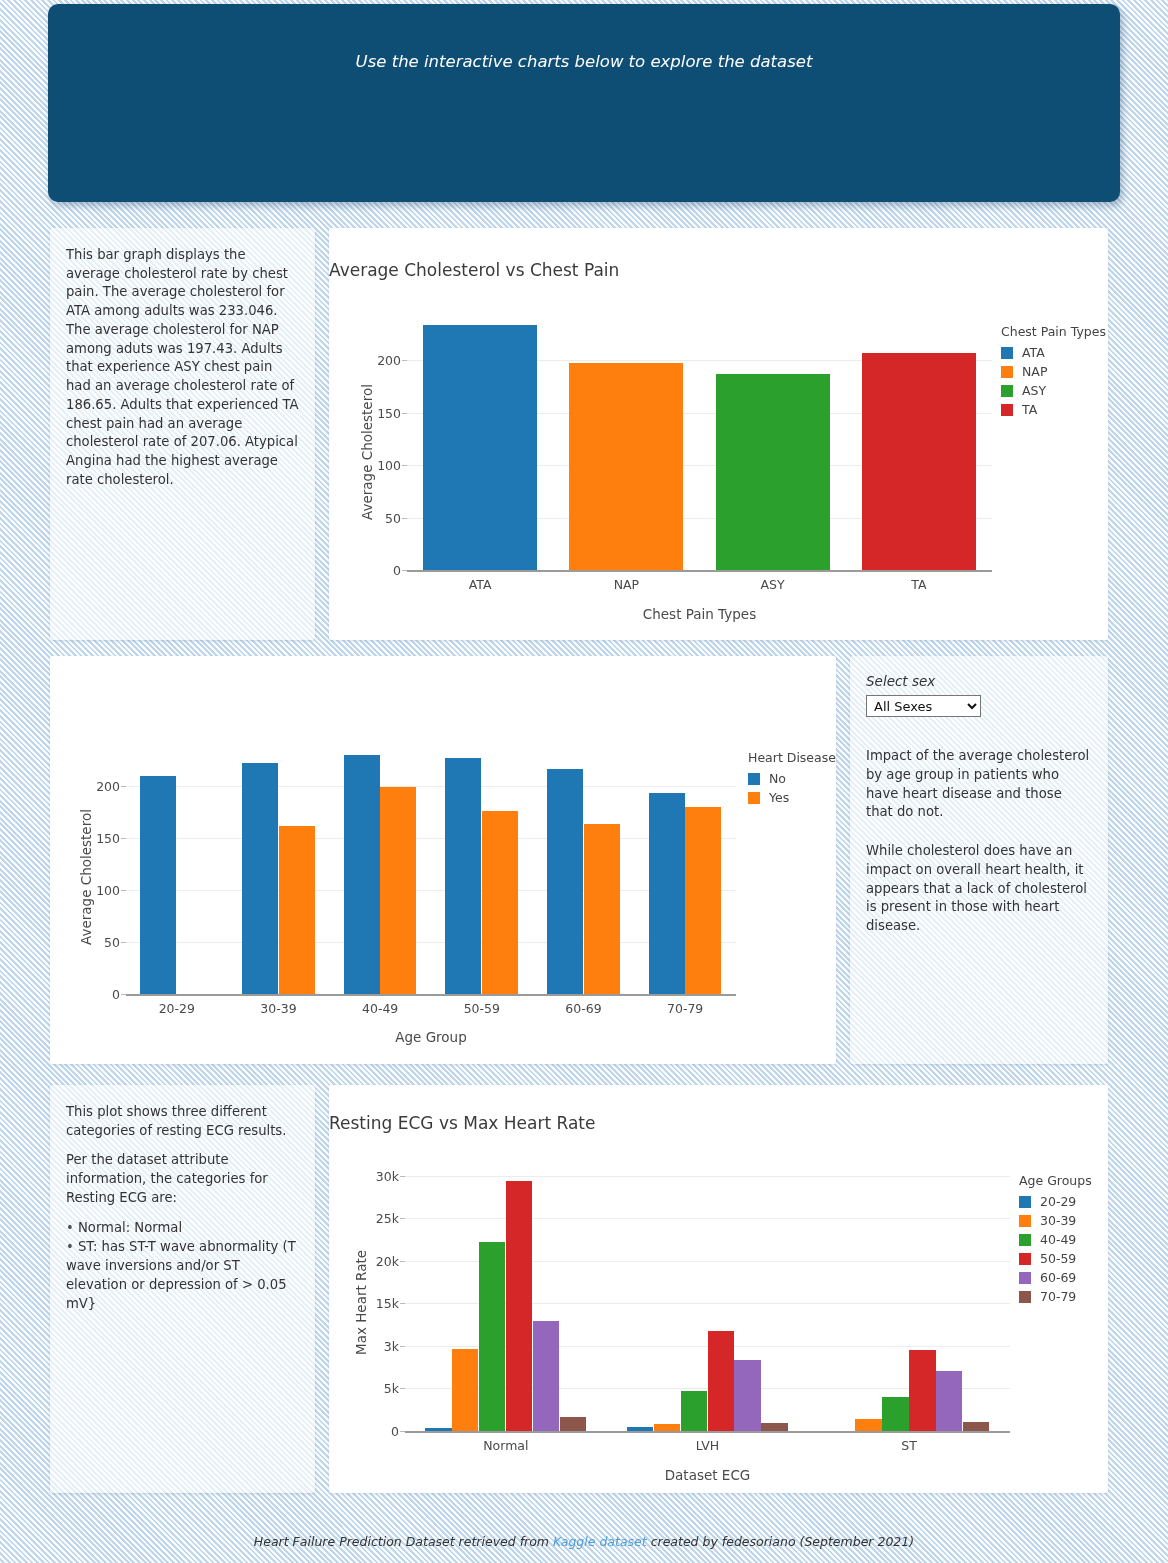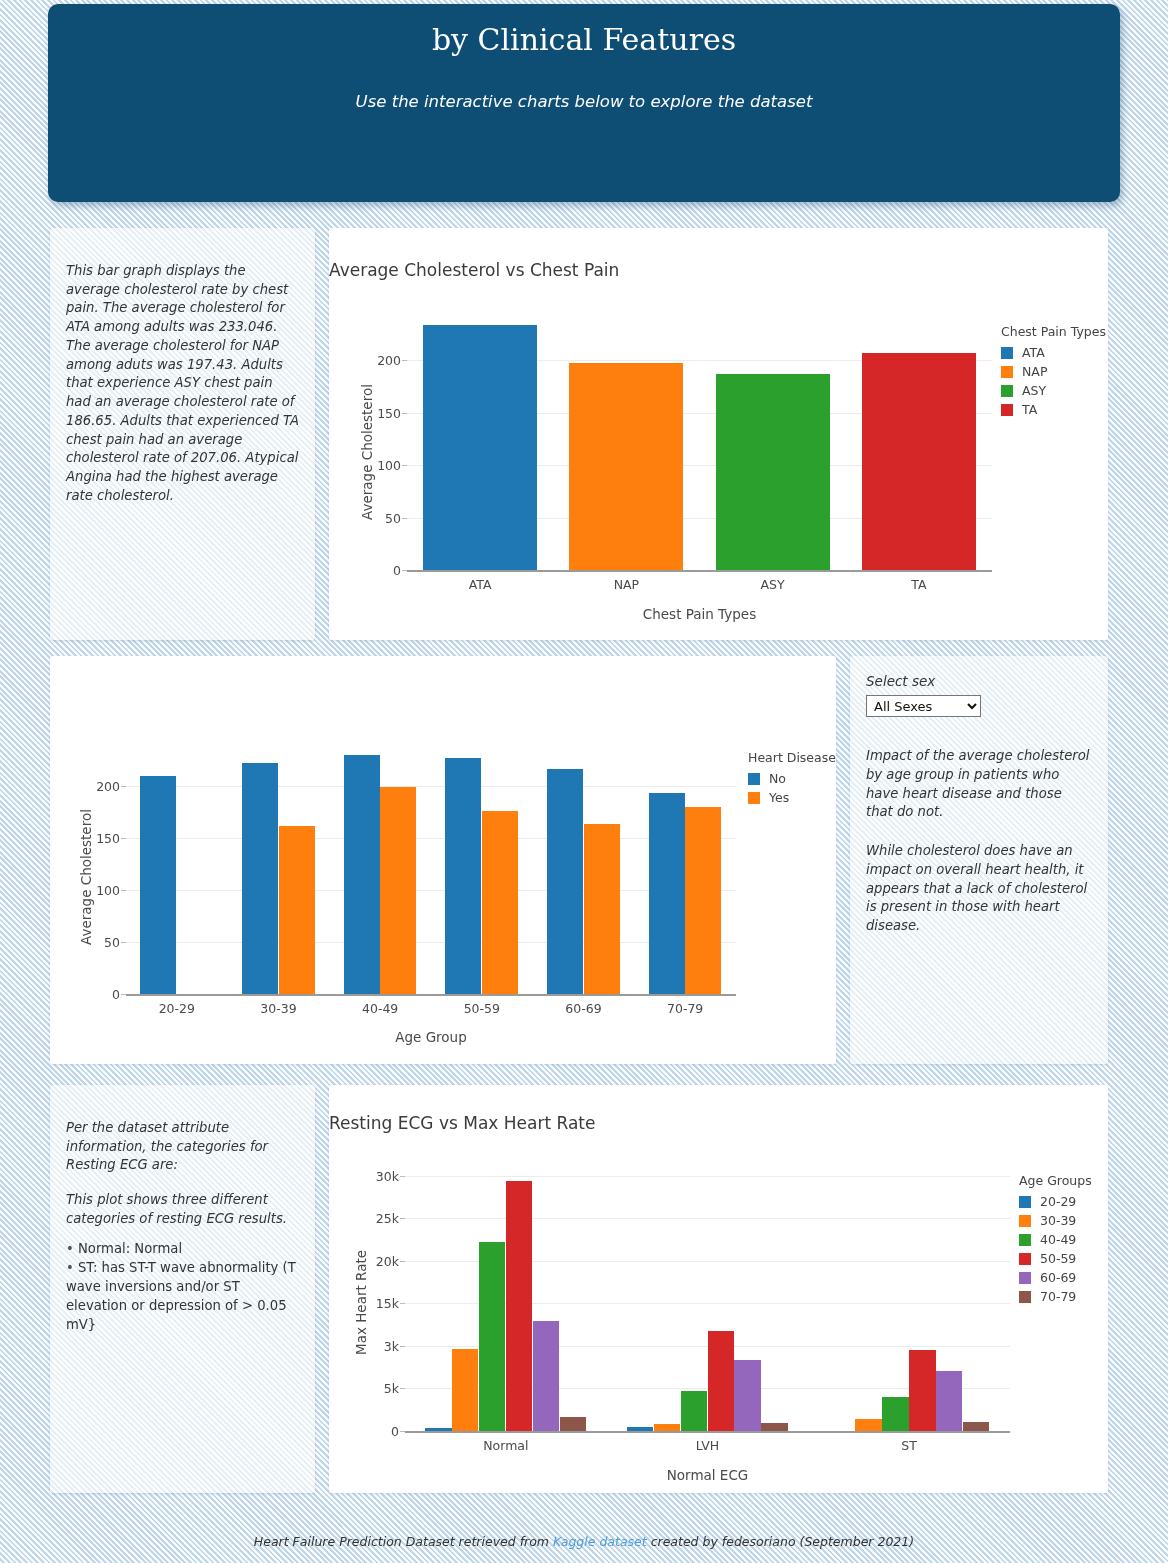--- a/index.html
+++ b/index.html
@@ -52,21 +52,21 @@
   .textcard {
     position:absolute;
     background:rgba(255,255,255,0.62);
     border-radius:3px;
     box-shadow:0 1px 3px rgba(70,110,150,0.22);
     padding:18px 16px 16px 16px;
     font-size:13.2px;
     line-height:1.42;
     color:#333;
   }
-  .textcard p { margin:16px 0 11px 0;font-style:italic; }
+  .textcard p { margin:0 0 11px 0; }
   .textcard p:last-child { margin-bottom:0; }
   .textcard ul { margin:0; padding:0; list-style:none; }
   .textcard li { margin:0 0 1px 0; text-indent:0; }
   .bullet { color:#555; }
 
   .chartcard {
     position:absolute;
     background:#ffffff;
     border-radius:2px;
     box-shadow:0 1px 3px rgba(70,110,150,0.18);
@@ -122,21 +122,20 @@
   .footer {
     position:absolute; left:0; bottom:14px; width:100%;
     text-align:center; font-size:12.5px; font-style:italic; color:#333;
   }
   .footer a { color:#4f9fd8; text-decoration:none; }
 </style>
 </head>
 <body>
 
 <div class="header">
-  <div class="subtitle">by Clinical Features</div>
   <div class="tagline">Use the interactive charts below to explore the dataset</div>
 </div>
 
 <div class="textcard" style="left:50px; top:228px; width:265px; height:412px;">
   <p>This bar graph displays the average cholesterol rate by chest pain. The average cholesterol for ATA among adults was 233.046. The average cholesterol for NAP among aduts was 197.43. Adults that experience ASY chest pain had an average cholesterol rate of 186.65. Adults that experienced TA chest pain had an average cholesterol rate of 207.06. Atypical Angina had the highest average rate cholesterol.</p>
 </div>
 
 <div class="chartcard" id="card1" style="left:329px; top:228px; width:779px; height:412px;">
     <div class="ctitle" style="position: absolute; left: 0px; top: 32px; width: 100%;">Average Cholesterol vs Chest Pain</div>
     <div class="plotarea" style="left: 78px; top: 90px; width: 585px; height: 252px;">
@@ -240,22 +239,22 @@
   </div>
 
 <div class="textcard" style="left:850px; top:656px; width:258px; height:408px; padding-top:16px;">
   <div class="ctl-label">Select sex</div>
   <select class="ctl-select" id="sex-select"><option value="All Sexes">All Sexes</option><option value="M">M</option><option value="F">F</option></select>
   <p style="margin-top:30px;">Impact of the average cholesterol by age group in patients who have heart disease and those that do not.</p>
   <p style="margin-top:20px;">While cholesterol does have an impact on overall heart health, it appears that a lack of cholesterol is present in those with heart disease.</p>
 </div>
 
 <div class="textcard" style="left:50px; top:1085px; width:265px; height:408px;">
+  <p>This plot shows three different categories of resting ECG results.</p>
   <p>Per the dataset attribute information, the categories for Resting ECG are:</p>
-  <p>This plot shows three different categories of resting ECG results.</p>
   <ul id="ecg-bullets">
       <li><span class="bullet">•  </span>Normal: Normal</li>
       <li><span class="bullet">•  </span>ST: has ST-T wave abnormality (T wave inversions and/or ST elevation or depression of &gt; 0.05 mV}</li>
     </ul>
 </div>
 
 <div class="chartcard" id="card3" style="left:329px; top:1085px; width:779px; height:408px;">
     <div class="ctitle" style="position: absolute; left: 0px; top: 28px; width: 100%;">Resting ECG vs Max Heart Rate</div>
     <div class="plotarea" style="left: 76px; top: 82px; width: 605px; height: 264px;">
       <div class="tickline" style="left: 0px; top: 264px; width: 605px; background: transparent;"></div>
@@ -295,21 +294,21 @@
     <div class="axisline" style="left: 71px; top: 175.677px; width: 5px; height: 1px; background: rgb(187, 187, 187);"></div>
     <div class="tick" style="left: 34px; top: 133.097px; width: 36px;">25k</div>
     <div class="axisline" style="left: 71px; top: 133.097px; width: 5px; height: 1px; background: rgb(187, 187, 187);"></div>
     <div class="tick" style="left: 34px; top: 90.5161px; width: 36px;">30k</div>
     <div class="axisline" style="left: 71px; top: 90.5161px; width: 5px; height: 1px; background: rgb(187, 187, 187);"></div>
     <div class="axisline" style="left: 76px; top: 346px; width: 605px; height: 1.5px;"></div>
     <div class="catlabel" style="left: 176.833px; top: 353px;">Normal</div>
     <div class="catlabel" style="left: 378.5px; top: 353px;">LVH</div>
     <div class="catlabel" style="left: 580.167px; top: 353px;">ST</div>
     <div class="axis-label-y" style="left: 24px; top: 270px;">Max Heart Rate</div>
-    <div class="axis-label-x" style="position: absolute; left: 0px; top: 382px; width: 757px;">Normal ECG</div>
+    <div class="axis-label-x" style="position: absolute; left: 0px; top: 382px; width: 757px;">Dataset ECG</div>
     <div class="legend" style="left: 690px; top: 88px;">
       <div class="legend-title">Age Groups</div>
       <div class="legend-row">
         <span class="legend-swatch" style="background: rgb(31, 119, 180);"></span>
         <span class="legend-label">20-29</span>
       </div>
       <div class="legend-row">
         <span class="legend-swatch" style="background: rgb(255, 127, 14);"></span>
         <span class="legend-label">30-39</span>
       </div>

